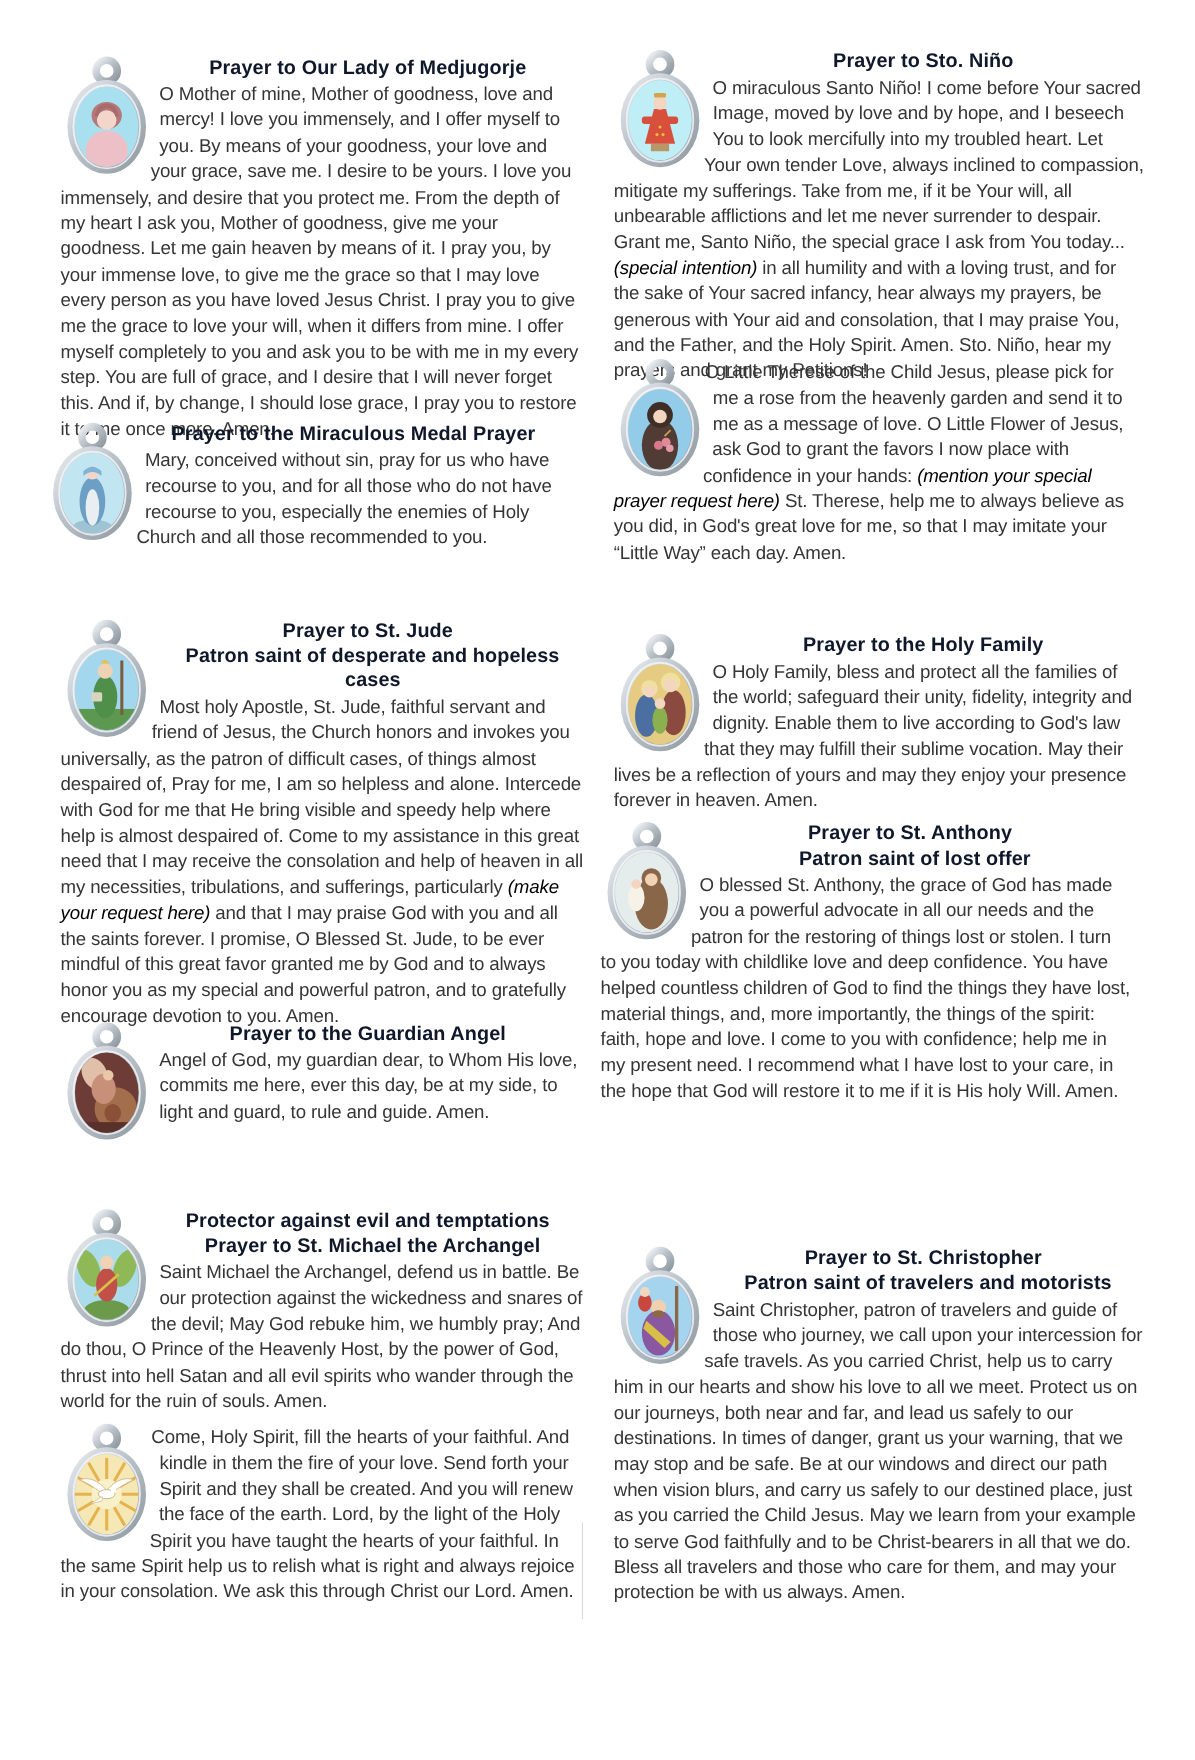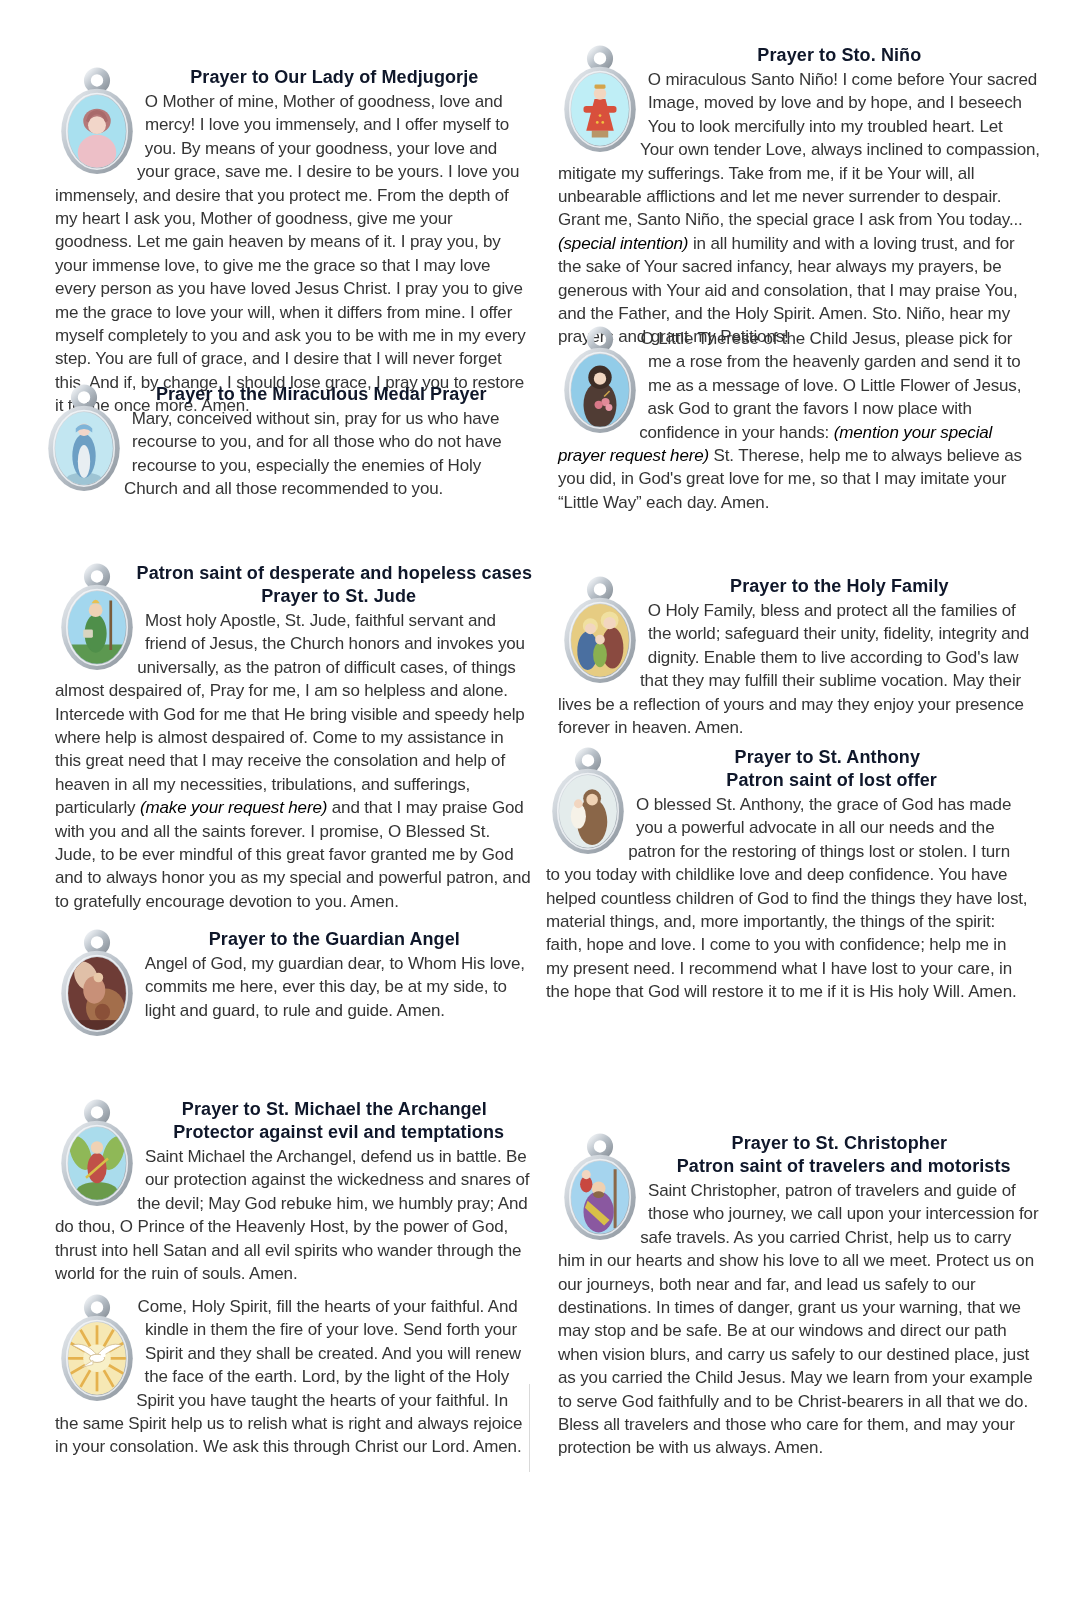--- a/index.html
+++ b/index.html
@@ -58,21 +58,21 @@
       <ellipse cx="30" cy="47.5" rx="26" ry="31" fill="url(#silver)"></ellipse>
     </g>
     <clipPath id="mclip">
         <ellipse cx="30" cy="47.5" rx="21" ry="26.5"></ellipse>
       </clipPath>
   </defs>
 </svg>
 
 <div class="page">
 
-  <div class="section" style="top:66px;left:55px;width:478px;">
+  <div class="section" style="top:50px;left:55px;width:478px;">
     <div class="medal">
       <svg viewBox="0 0 60 80" aria-hidden="true">
         <use href="#medal-frame"></use>
         <g clip-path="url(#mclip)">
           <rect x="8" y="20" width="44" height="55" fill="#a9e0ef"></rect>
           <ellipse cx="30" cy="40" rx="10" ry="9" fill="#b57878"></ellipse>
           <ellipse cx="30" cy="63" rx="14" ry="13" fill="#edbfc7"></ellipse>
           <circle cx="30" cy="43" r="6.5" fill="#f2d6c9"></circle>
           <path d="M22,40 Q24,32 30,32 Q36,32 38,40 L36,41 Q34,35 30,35 Q26,35 24,41 Z" fill="#a86a6a"></path>
         </g>
@@ -111,22 +111,22 @@
           <rect x="8" y="60" width="44" height="15" fill="#5c9850"></rect>
           <line x1="40" y1="28" x2="40" y2="64" stroke="#7a5c3a" stroke-width="2"></line>
           <ellipse cx="29" cy="52" rx="8" ry="14" fill="#4f8f4a"></ellipse>
           <circle cx="29" cy="35" r="5" fill="#efd2b4"></circle>
           <rect x="20" y="49" width="7" height="6" rx="1" fill="#d8d4c0"></rect>
           <path d="M26,30 Q29,25 32,30 Z" fill="#e8c050"></path>
         </g>
         <ellipse cx="30" cy="47.5" rx="22" ry="27.5" fill="none" stroke="#f5f8fa" stroke-width="1.2" opacity="0.8"></ellipse>
       </svg>
     </div>
+    <div class="ptitle">Prayer to St. Jude</div>
     <div class="ptitle">Patron saint of desperate and hopeless cases</div>
-    <div class="ptitle">Prayer to St. Jude</div>
     <p class="pbody"><span>Most holy Apostle, St. Jude, faithful servant and friend of Jesus, the Church honors and invokes you universally, as the patron of difficult cases, of things almost despaired of, Pray for me, I am so helpless and alone. Intercede with God for me that He bring visible and speedy help where help is almost despaired of. Come to my assistance in this great need that I may receive the consolation and help of heaven in all my necessities, tribulations, and sufferings, particularly </span><span class="red">(make your request here)</span><span> and that I may praise God with you and all the saints forever. I promise, O Blessed St. Jude, to be ever mindful of this great favor granted me by God and to always honor you as my special and powerful patron, and to gratefully encourage devotion to you.  Amen.</span></p>
   </div>
 
   <div class="section" style="top:928px;left:55px;width:478px;">
     <div class="medal">
       <svg viewBox="0 0 60 80" aria-hidden="true">
         <use href="#medal-frame"></use>
         <g clip-path="url(#mclip)">
           <rect x="8" y="20" width="44" height="55" fill="#6e3c36"></rect>
           <circle cx="36" cy="58" r="14" fill="#c08858" opacity="0.65"></circle>
@@ -152,22 +152,22 @@
           <ellipse cx="30" cy="68" rx="15" ry="7" fill="#6a9a4a"></ellipse>
           <ellipse cx="18" cy="40" rx="7" ry="13" fill="#8fb857" transform="rotate(-22 18 40)"></ellipse>
           <ellipse cx="42" cy="40" rx="7" ry="13" fill="#8fb857" transform="rotate(22 42 40)"></ellipse>
           <ellipse cx="30" cy="51" rx="7" ry="11" fill="#c05048"></ellipse>
           <circle cx="30" cy="36" r="4.5" fill="#f0d2b4"></circle>
           <line x1="22" y1="58" x2="38" y2="44" stroke="#d8c048" stroke-width="1.8"></line>
         </g>
         <ellipse cx="30" cy="47.5" rx="22" ry="27.5" fill="none" stroke="#f5f8fa" stroke-width="1.2" opacity="0.8"></ellipse>
       </svg>
     </div>
+    <div class="ptitle">Protector against evil and temptations</div>
     <div class="ptitle">Prayer to St. Michael the Archangel</div>
-    <div class="ptitle">Protector against evil and temptations</div>
     <p class="pbody"><span>Saint Michael the Archangel, defend us in battle. Be our protection against the wickedness and snares of the devil; May God rebuke him, we humbly pray; And do thou, O Prince of the Heavenly Host, by the power of God, thrust into hell Satan and all evil spirits who wander through the world for the ruin of souls. Amen.</span><span class="red"></span><span></span></p>
   </div>
 
   <div class="section" style="top:1293px;left:55px;width:478px;">
     <div class="medal">
       <svg viewBox="0 0 60 80" aria-hidden="true">
         <use href="#medal-frame"></use>
         <g clip-path="url(#mclip)">
           <rect x="8" y="20" width="44" height="55" fill="#f6e8b4"></rect>
           <g stroke="#e2a83c" stroke-width="2" opacity="0.85">

